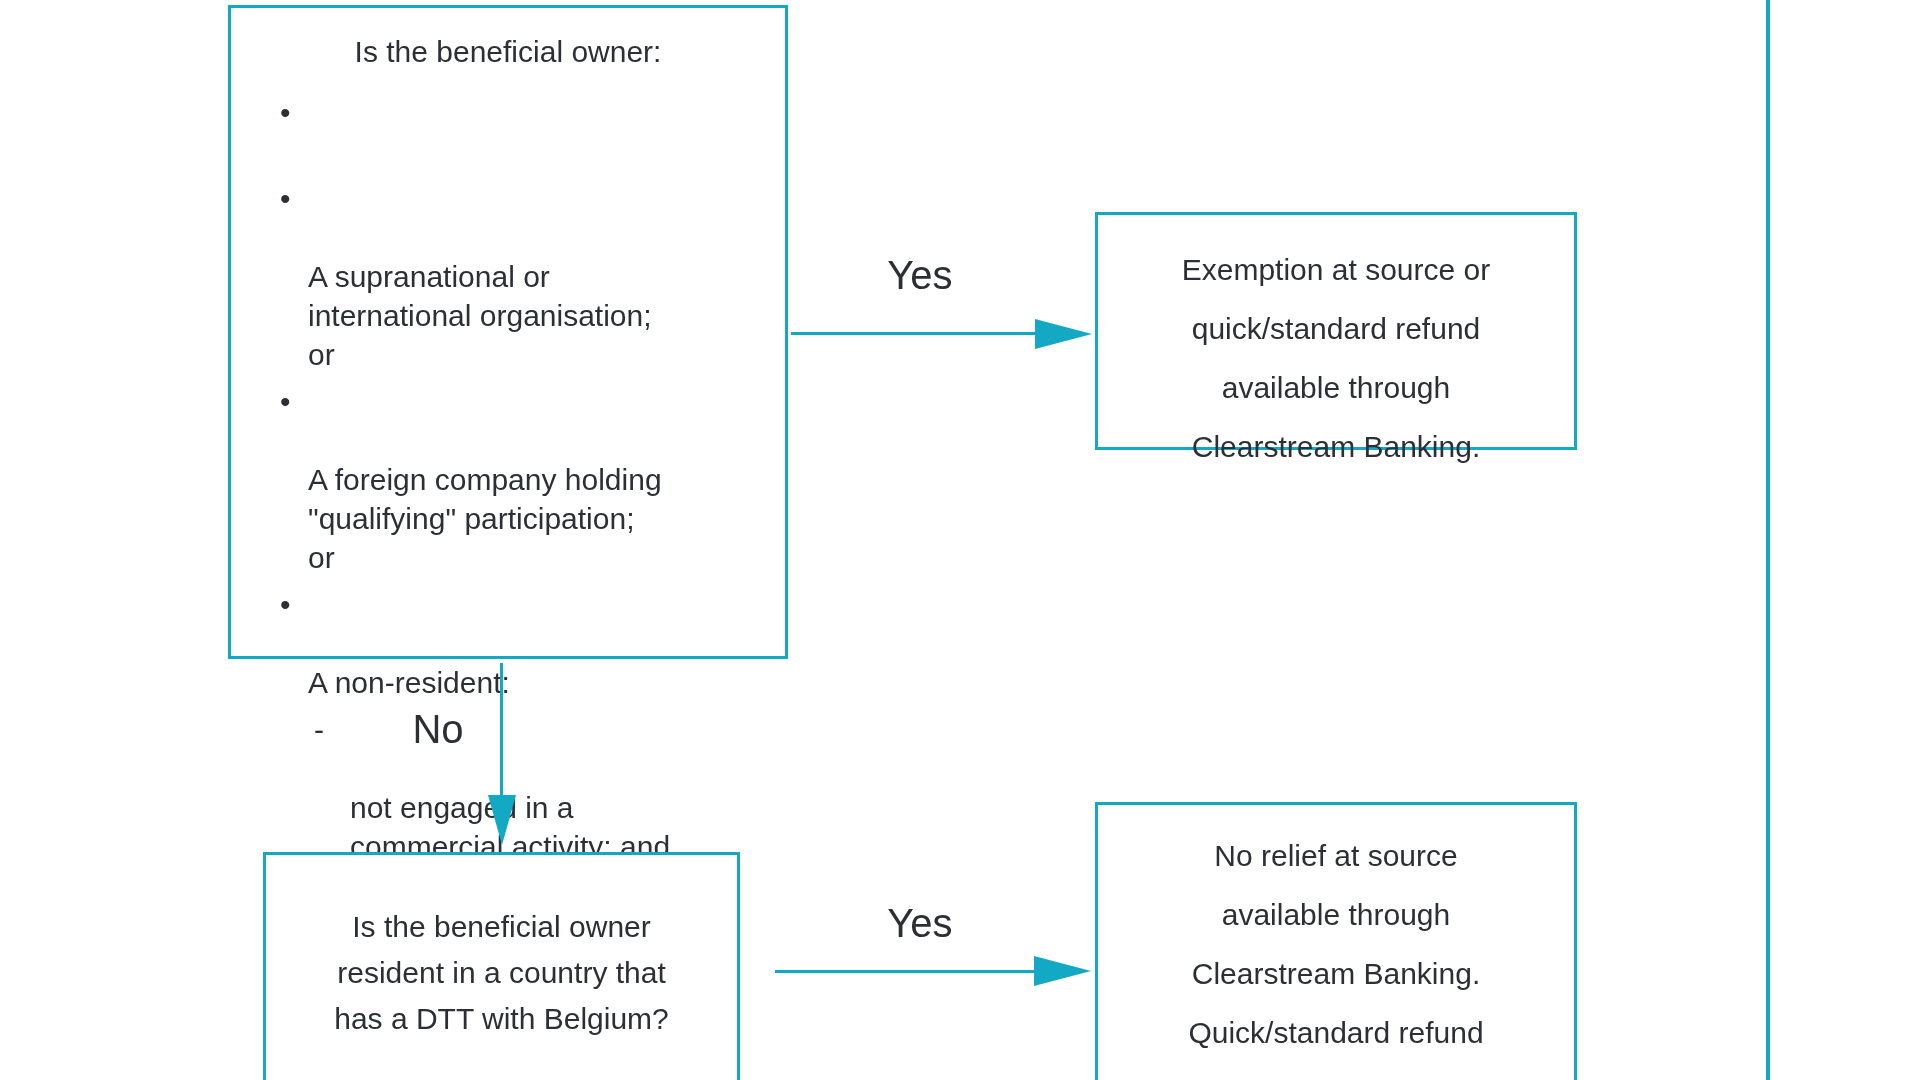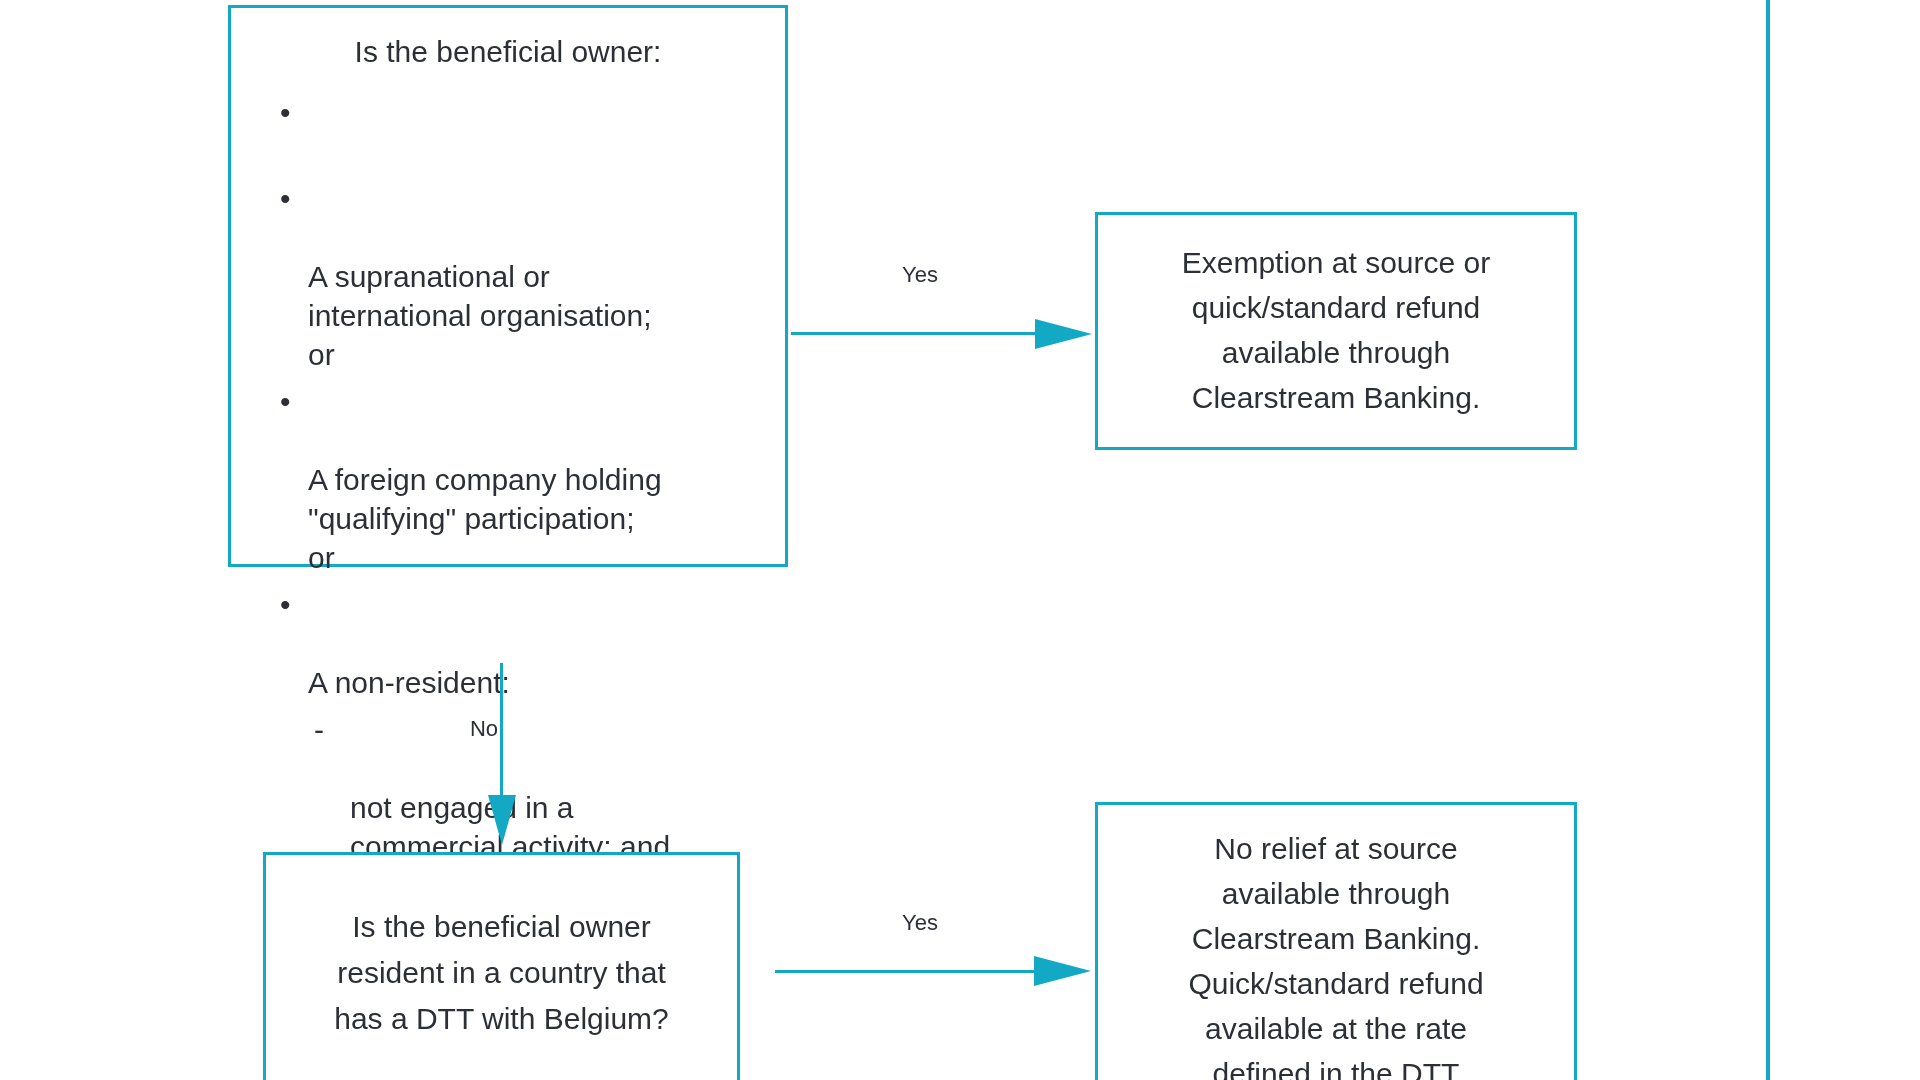--- a/index.html
+++ b/index.html
@@ -15,28 +15,28 @@
     background:var(--bg);
     overflow:hidden;
     font-family:"Liberation Sans", sans-serif;
     color:var(--text);
   }
   .node{
     position:absolute;
     border:3px solid var(--accent);
     background:#fff;
     font-size:30px;
-    line-height:45px;
+    line-height:59px;
   }
   .node .centered{
     text-align:center;
     white-space:pre-line;
   }
   
-  .box-q1{left:228px;top:5px;width:560px;height:562px;line-height:39px;}
+  .box-q1{left:228px;top:5px;width:560px;height:654px;line-height:39px;}
   .box-q1 .node-title{
     margin-top:24px;
     text-align:center;
   }
   .bullets{
     list-style:none;
     margin:22px 0 0 49px;
   }
   .bullets li{position:relative;padding-left:28px;white-space:pre-line;}
   .bullets li + li{margin-top:8px;}
@@ -56,25 +56,25 @@
     border-left:57px solid var(--accent);
   }
   .head-down{
     position:absolute;width:0;height:0;
     border-left:14px solid transparent;
     border-right:14px solid transparent;
     border-top:50px solid var(--accent);
   }
   .edge-label{
     position:absolute;
-    font-size:22px;line-height:34px;
+    font-size:40px;line-height:34px;
     width:120px;text-align:center;
   }
   .label-yes1{left:860px;top:258px;}
-  .label-no1{left:378px;top:712px;width:120px;text-align:right;}
+  .label-no1{left:378px;top:712px;width:120px;}
   .label-yes2{left:860px;top:906px;}
   
   .page-rule{
     position:absolute;
     left:1766px;top:0;width:4px;height:1080px;
     background:var(--accent);
   }
 </style>
 </head>
 <body>

